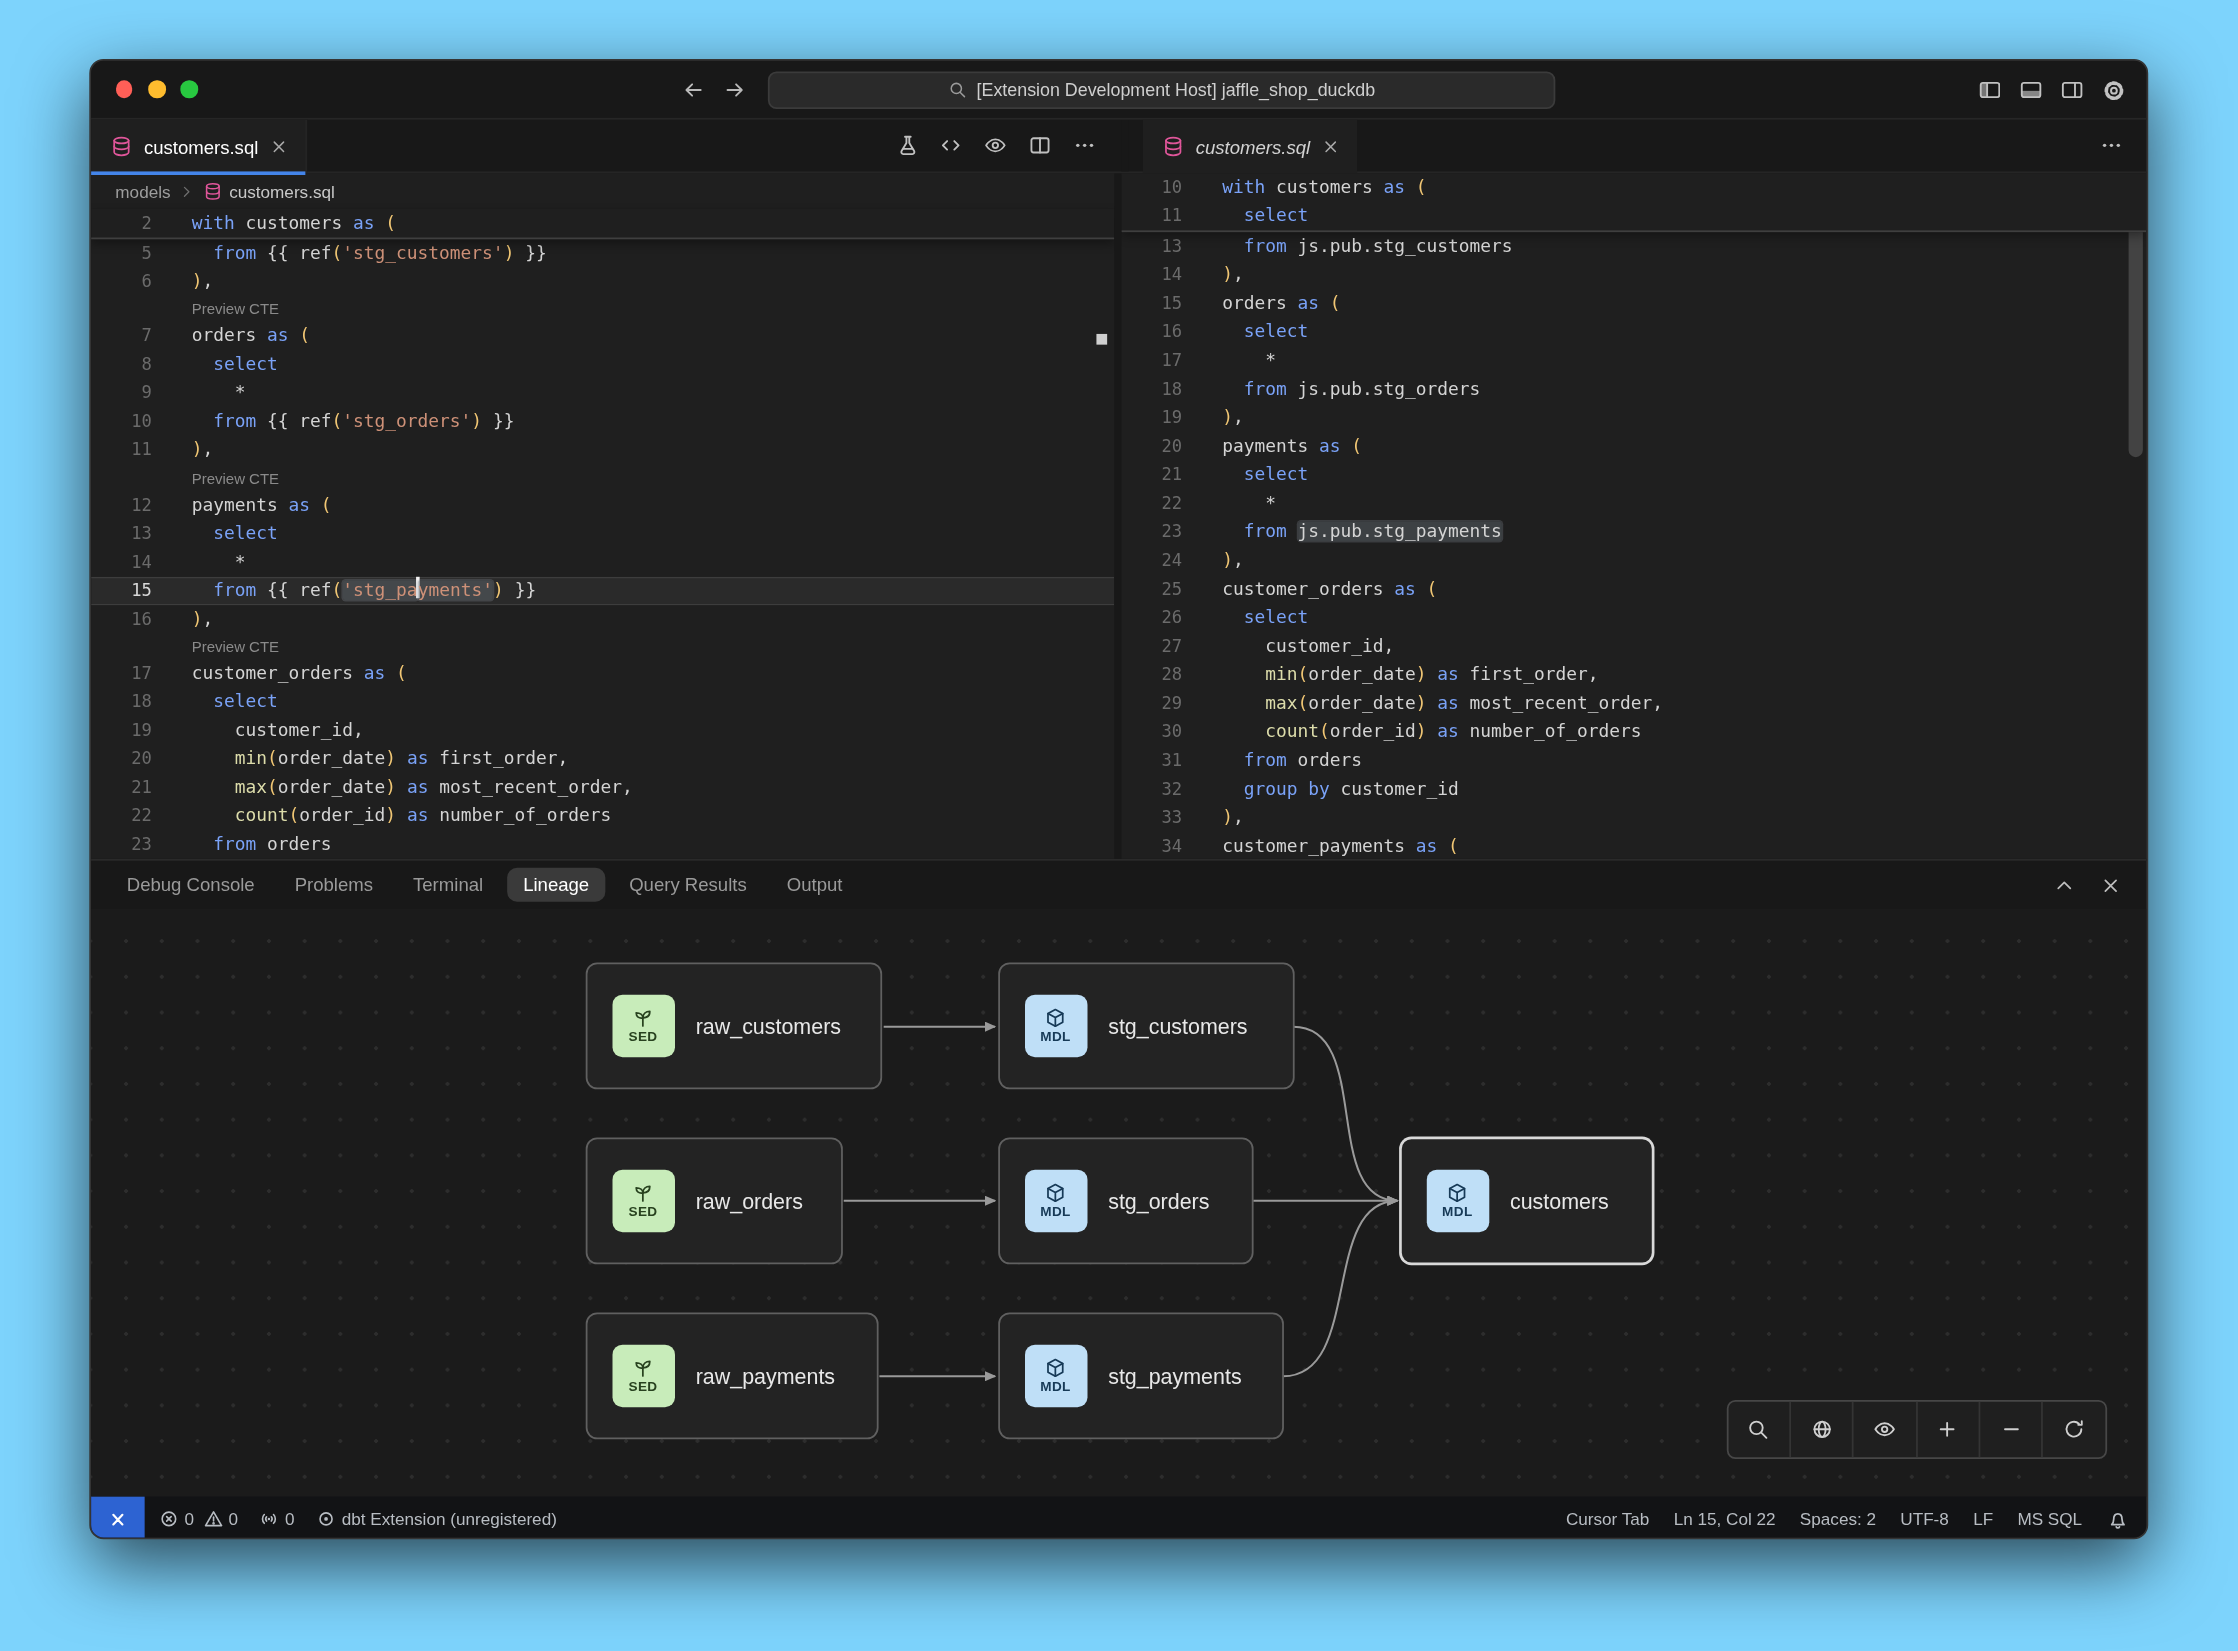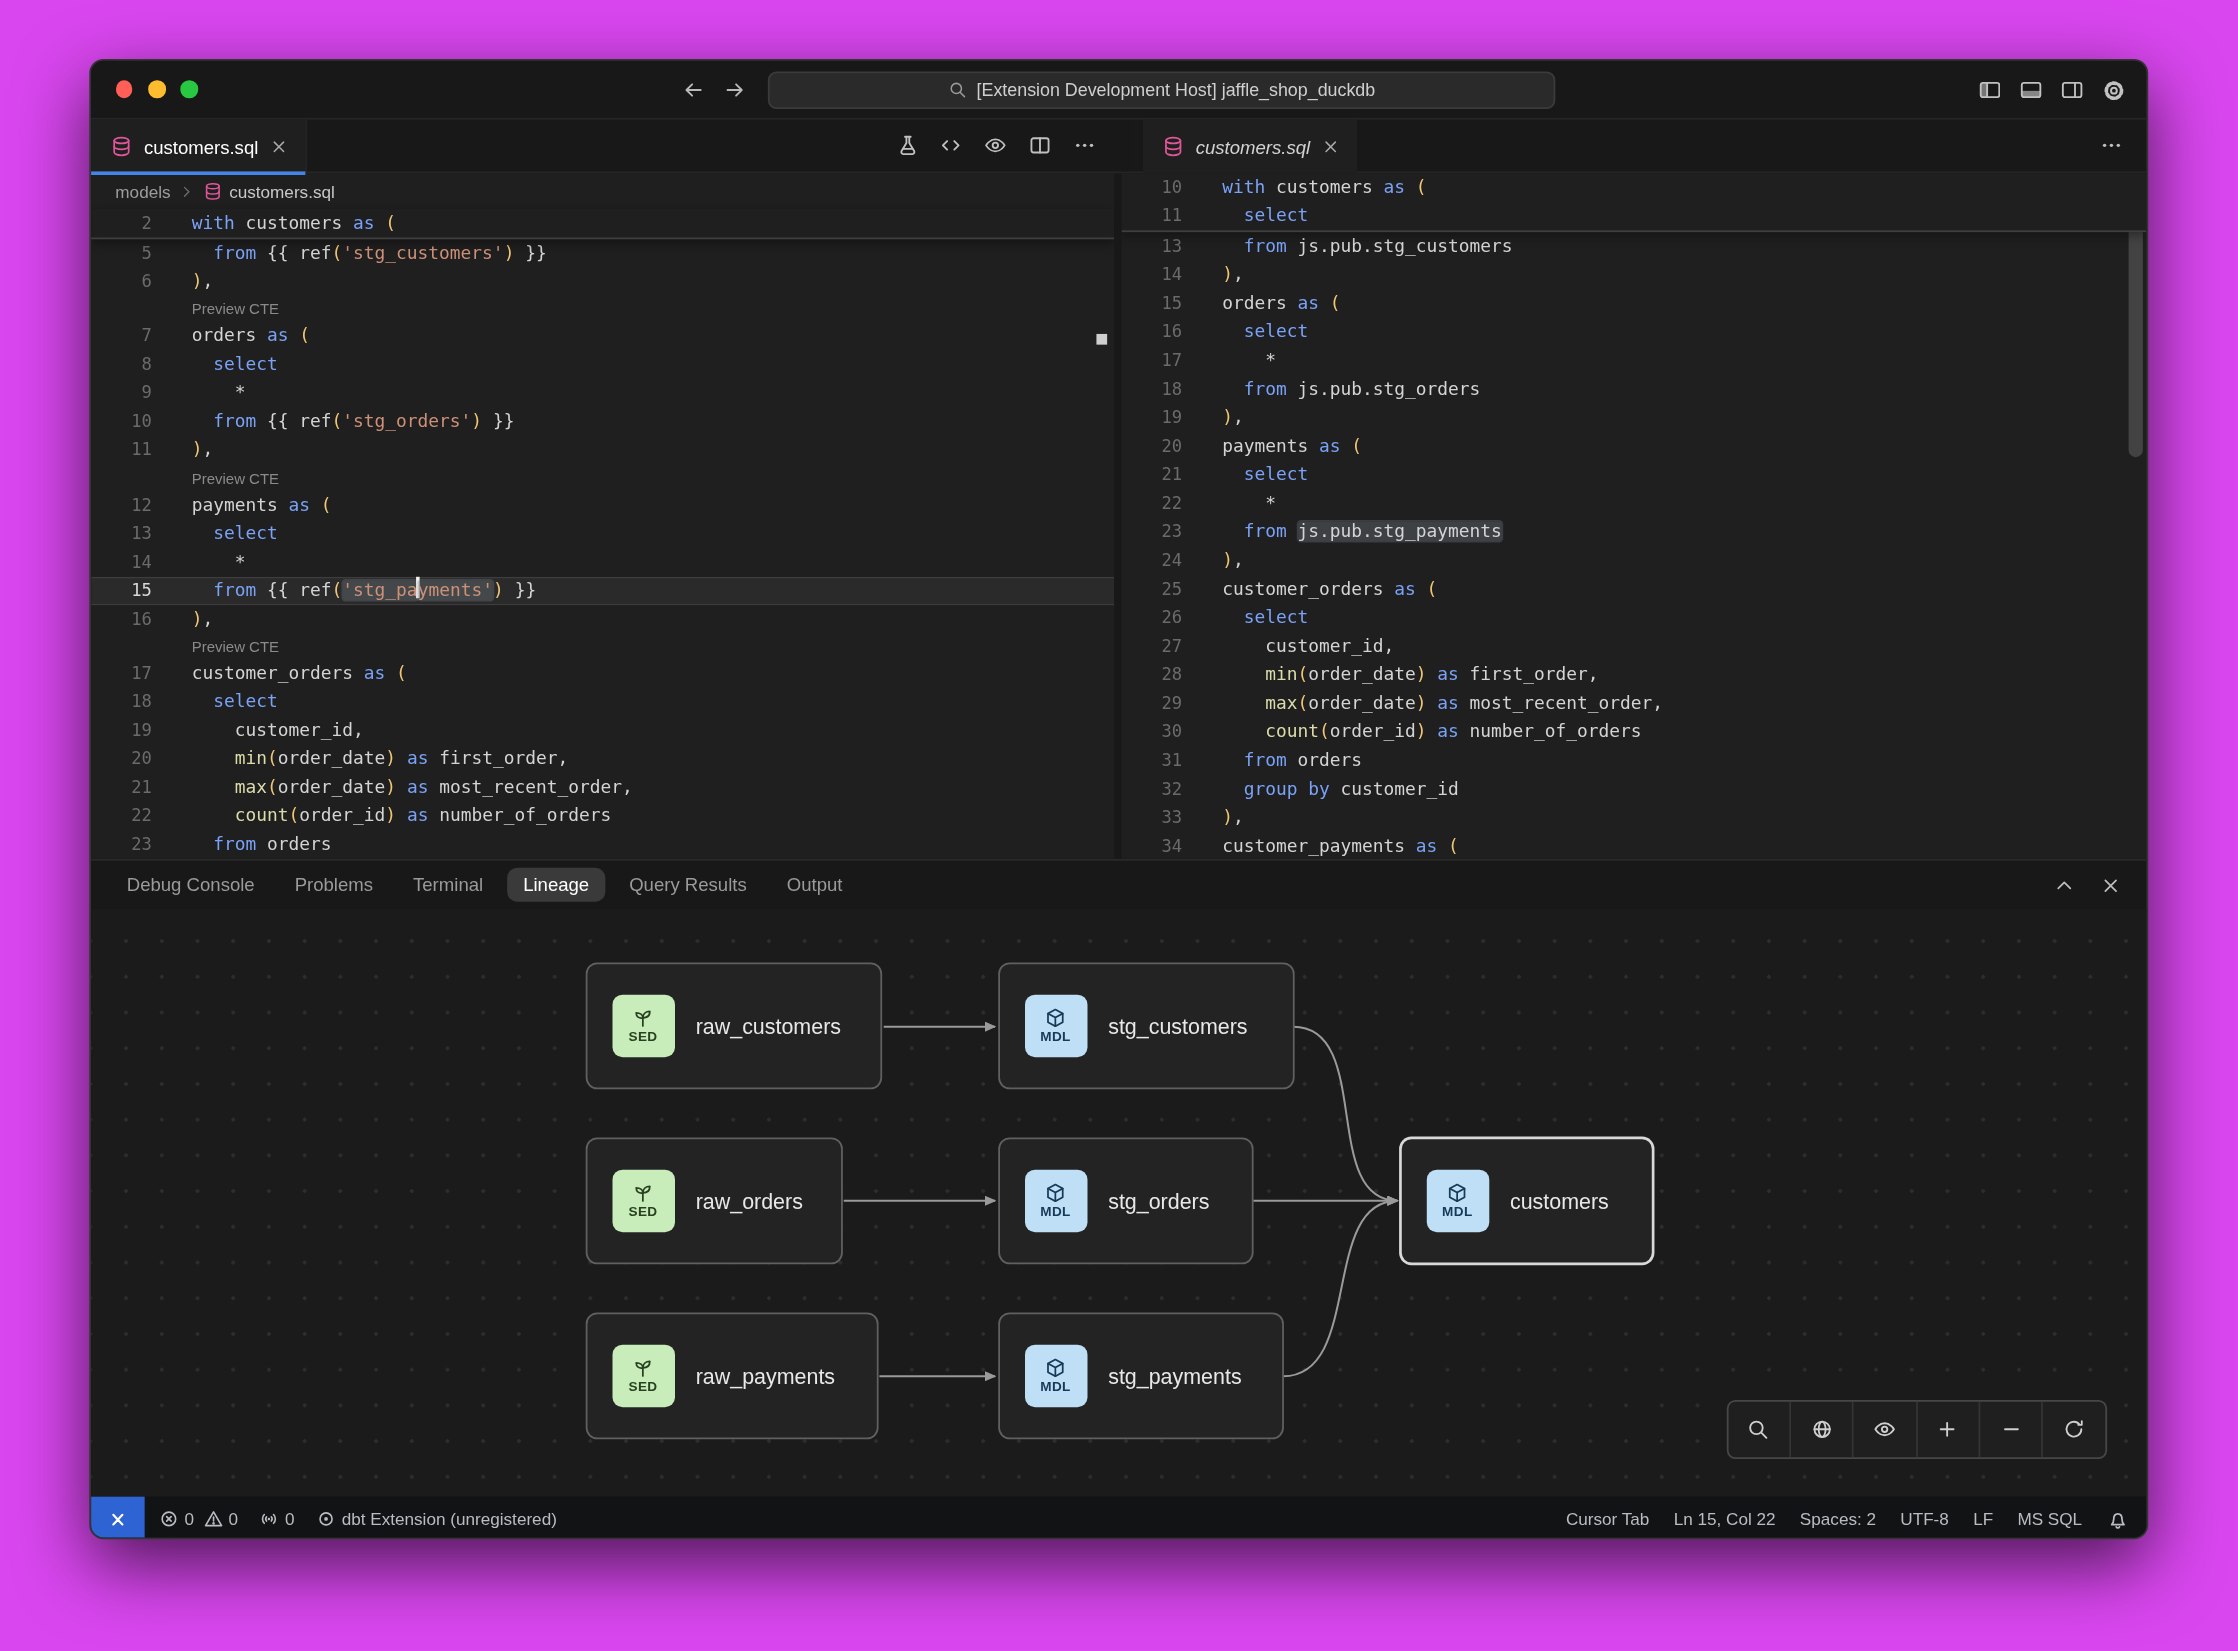--- a/index.html
+++ b/index.html
@@ -1,17 +1,17 @@
 <!DOCTYPE html>
 <html style="font-size:12.8px"><head>
 <meta charset="utf-8">
 <style>
   *{box-sizing:border-box;margin:0;padding:0;}
   html,body{background:#000;}
-  .screen{position:relative;width:2239px;height:1652px;background:#d946ef;overflow:hidden;}
+  .screen{position:relative;width:2239px;height:1652px;background:#7dd3fc;overflow:hidden;}
   .stage{position:absolute;left:0;top:0;width:1254px;height:925px;transform:scale(1.785714);transform-origin:0 0;
          font-family:"Liberation Sans","DejaVu Sans",sans-serif;-webkit-font-smoothing:antialiased;}
   .window{position:absolute;left:50px;top:33px;width:1153px;height:829px;background:#1f1f1f;border:0.8px solid #343434;
           border-radius:8px;overflow:hidden;box-shadow:0 14.4px 40px rgba(0,0,0,.65);display:flex;flex-direction:column;}
 
   
   .titlebar{height:33px;flex:none;background:#181818;border-bottom:0.8px solid #262626;position:relative;display:flex;align-items:center;}
   .traffic{display:flex;gap:8.8px;padding-left:13.6px;}
   .tl{width:9.6px;height:9.6px;border-radius:50%;}
   .tl.r{background:#ff5f57}.tl.y{background:#febc2e}.tl.g{background:#28c840}

